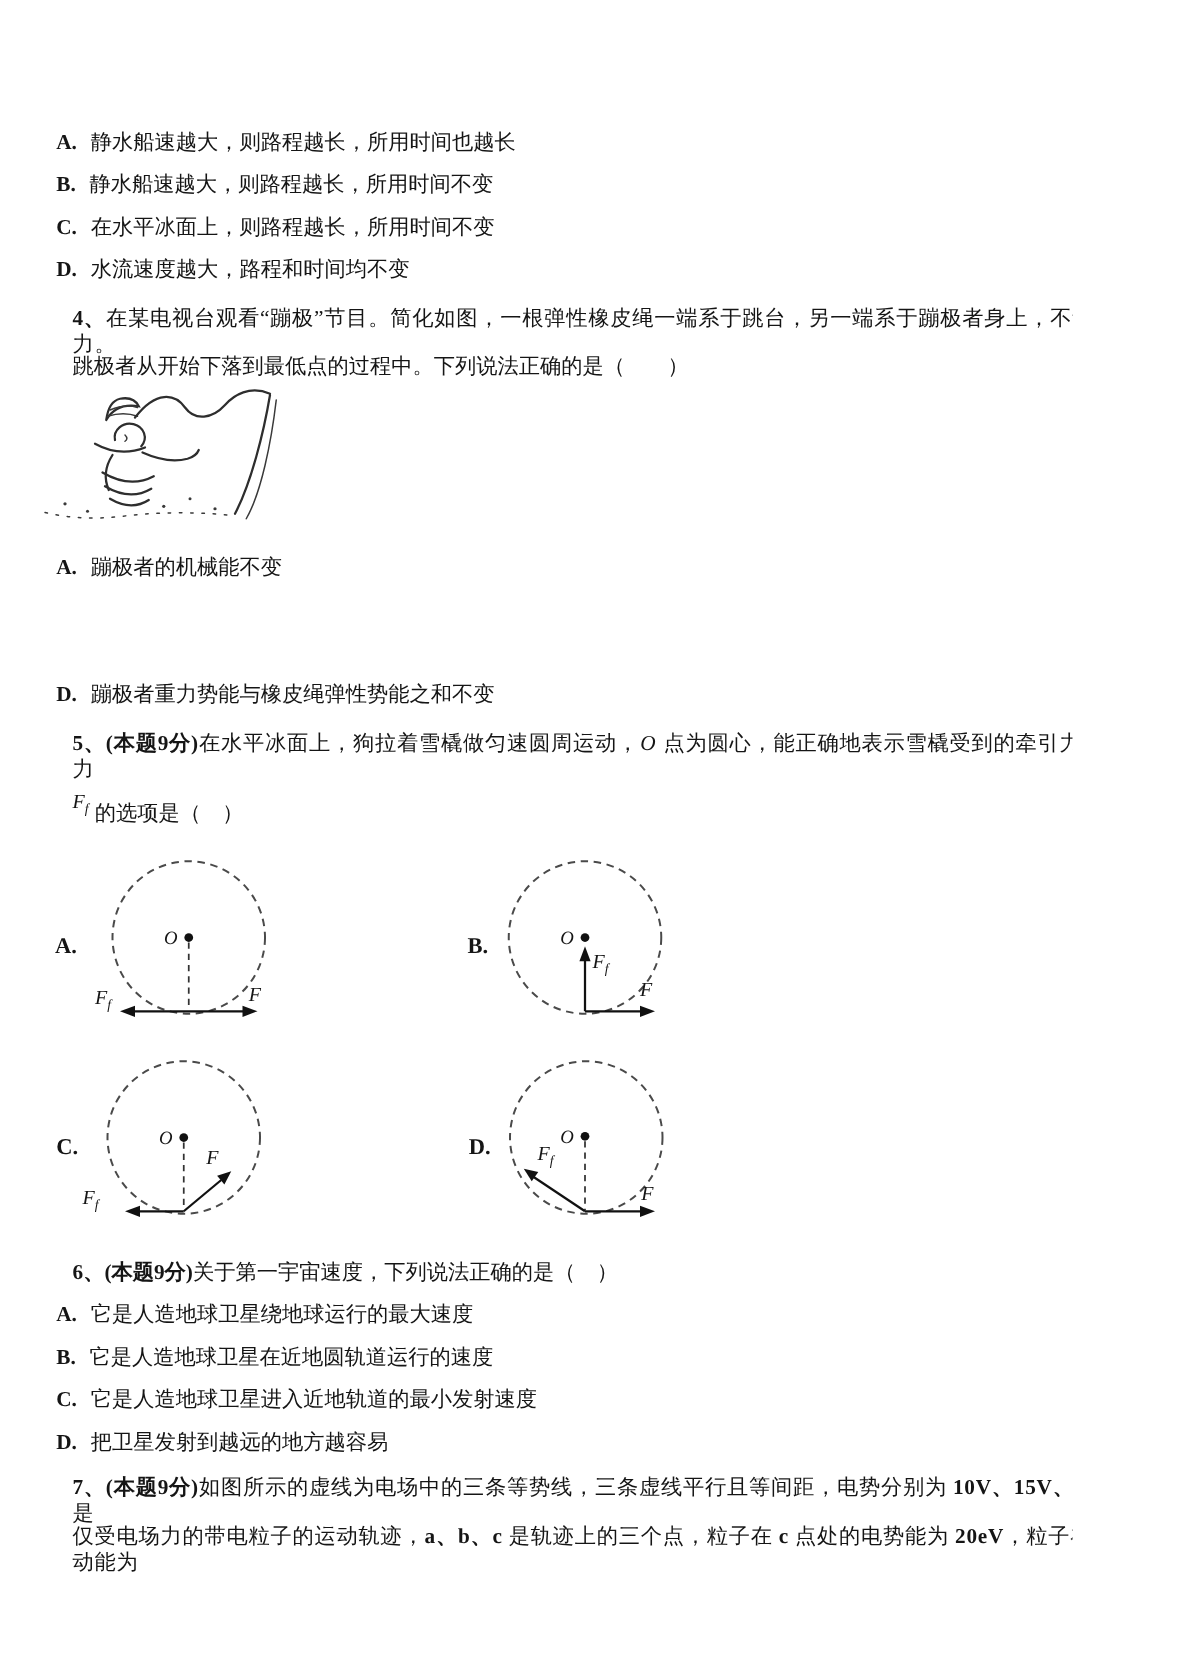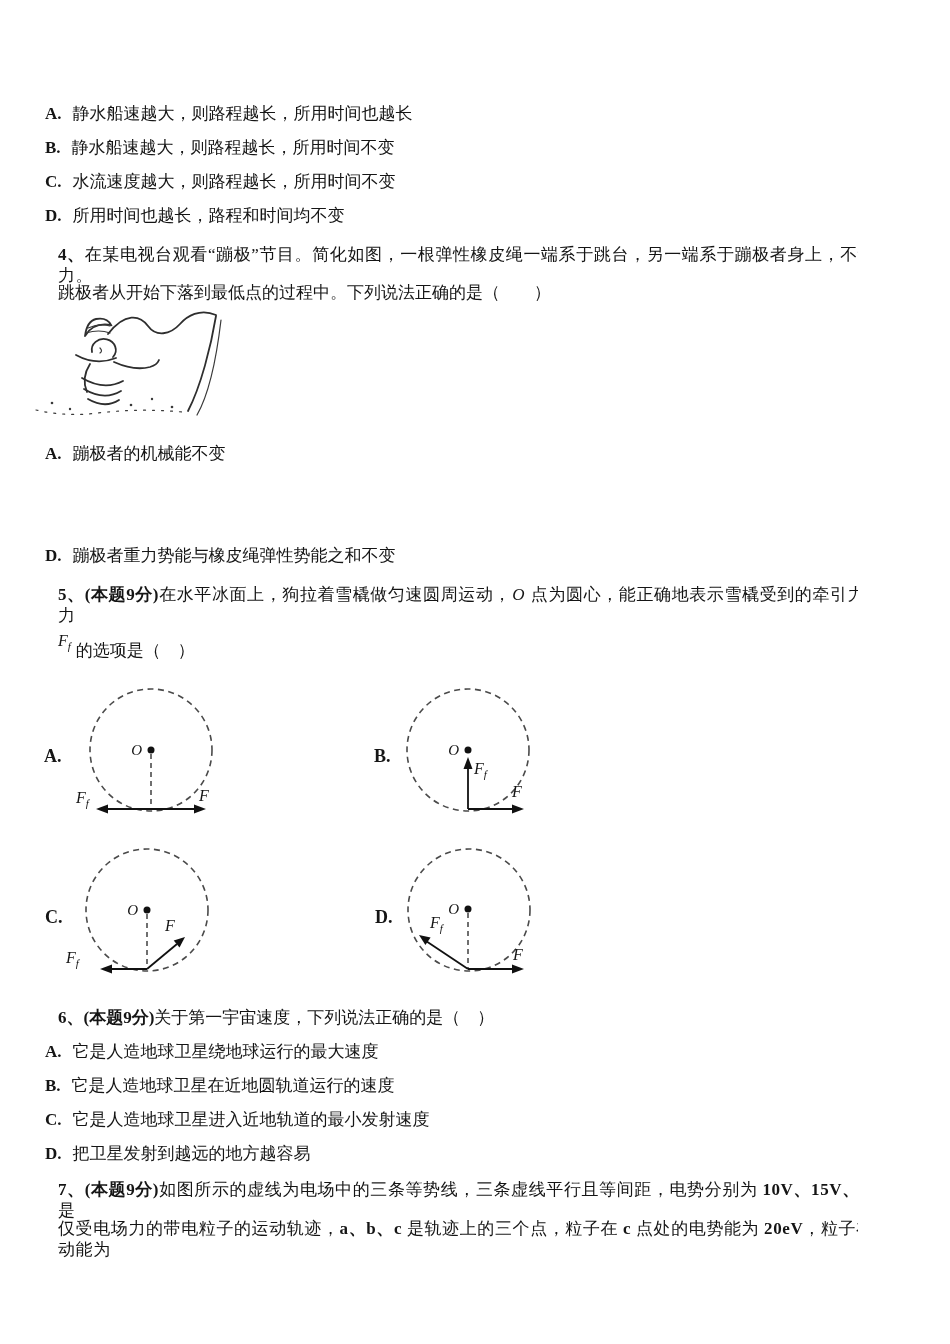--- a/index.html
+++ b/index.html
@@ -33,24 +33,24 @@
 
 <div id="page">
 
   <div class="opt" style="top:103px">
     <span class="letter">A.</span><span>静水船速越大，则路程越长，所用时间也越长</span>
   </div>
   <div class="opt" style="top:137px">
     <span class="letter">B.</span><span>静水船速越大，则路程越长，所用时间不变</span>
   </div>
   <div class="opt" style="top:171px">
-    <span class="letter">C.</span><span>水流速度越大，则路程越长，所用时间不变</span>
+    <span class="letter">C.</span><span>在水平冰面上，则路程越长，所用时间不变</span>
   </div>
   <div class="opt" style="top:205px">
-    <span class="letter">D.</span><span>所用时间也越长，路程和时间均不变</span>
+    <span class="letter">D.</span><span>水流速度越大，路程和时间均不变</span>
   </div>
 
   <div class="qline just" style="top:244px"><span class="run-b">4、</span><span>在某电视台观看“蹦极”节目。简化如图，一根弹性橡皮绳一端系于跳台，另一端系于蹦极者身上，不计空气阻力。</span></div>
   <div class="qline" style="top:282px"><span>跳极者从开始下落到最低点的过程中。下列说法正确的是（　　）</span></div>
 
   <svg class="diag" style="left:30px;top:306px" width="210" height="125" viewBox="0 0 210 125">
     <path class="sk" d="M55,30 q8,-14 26,-11 q-4,-8 -15,-6 q-9,2 -11,17"></path>
     <path class="skthin" d="M58,22 q12,-5 22,-2 M56,27 q13,-4 24,0"></path>
     <path class="sk" d="M62,46 a12,11 0 1 1 21,5"></path>
     <path class="sk" d="M46,49 q20,11 40,3"></path>

